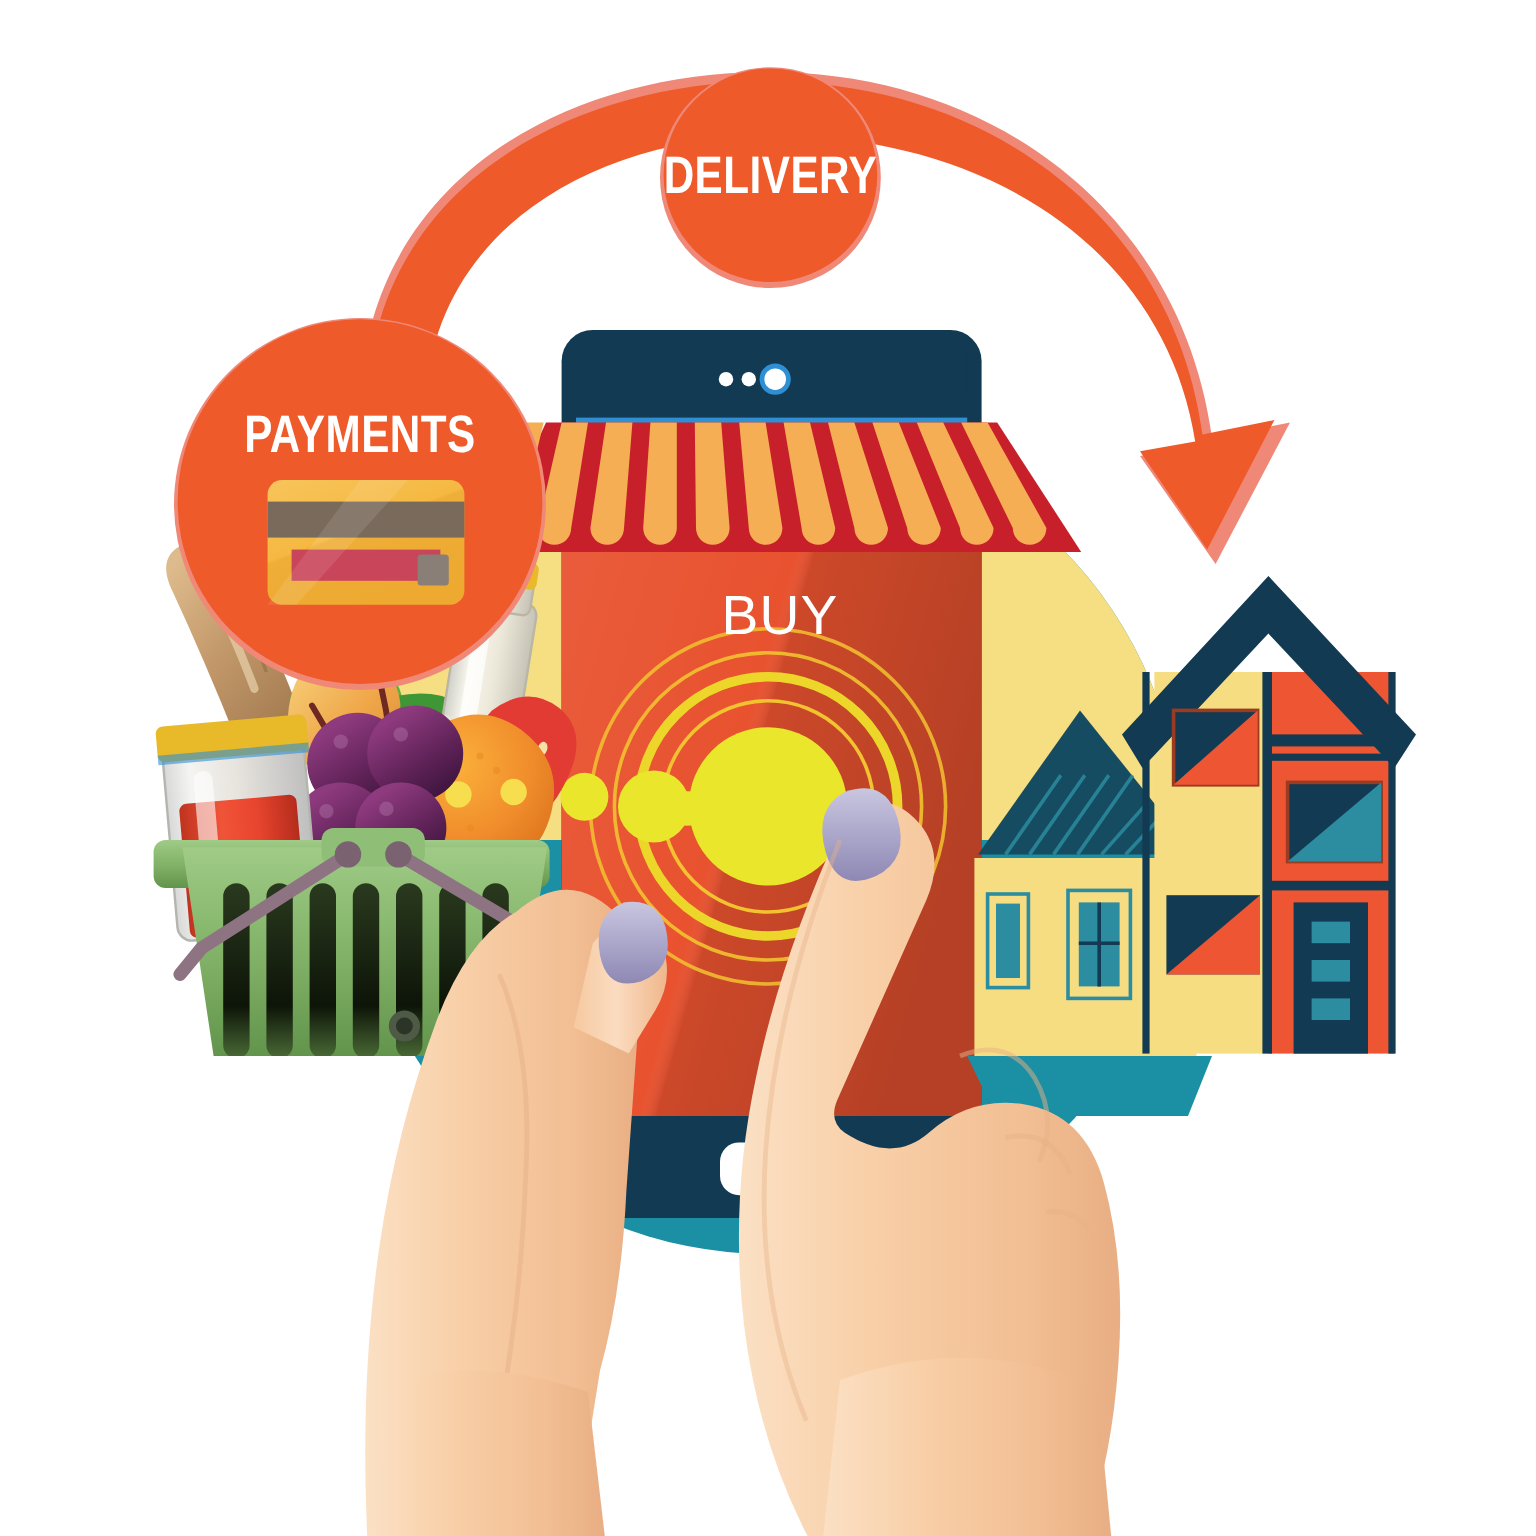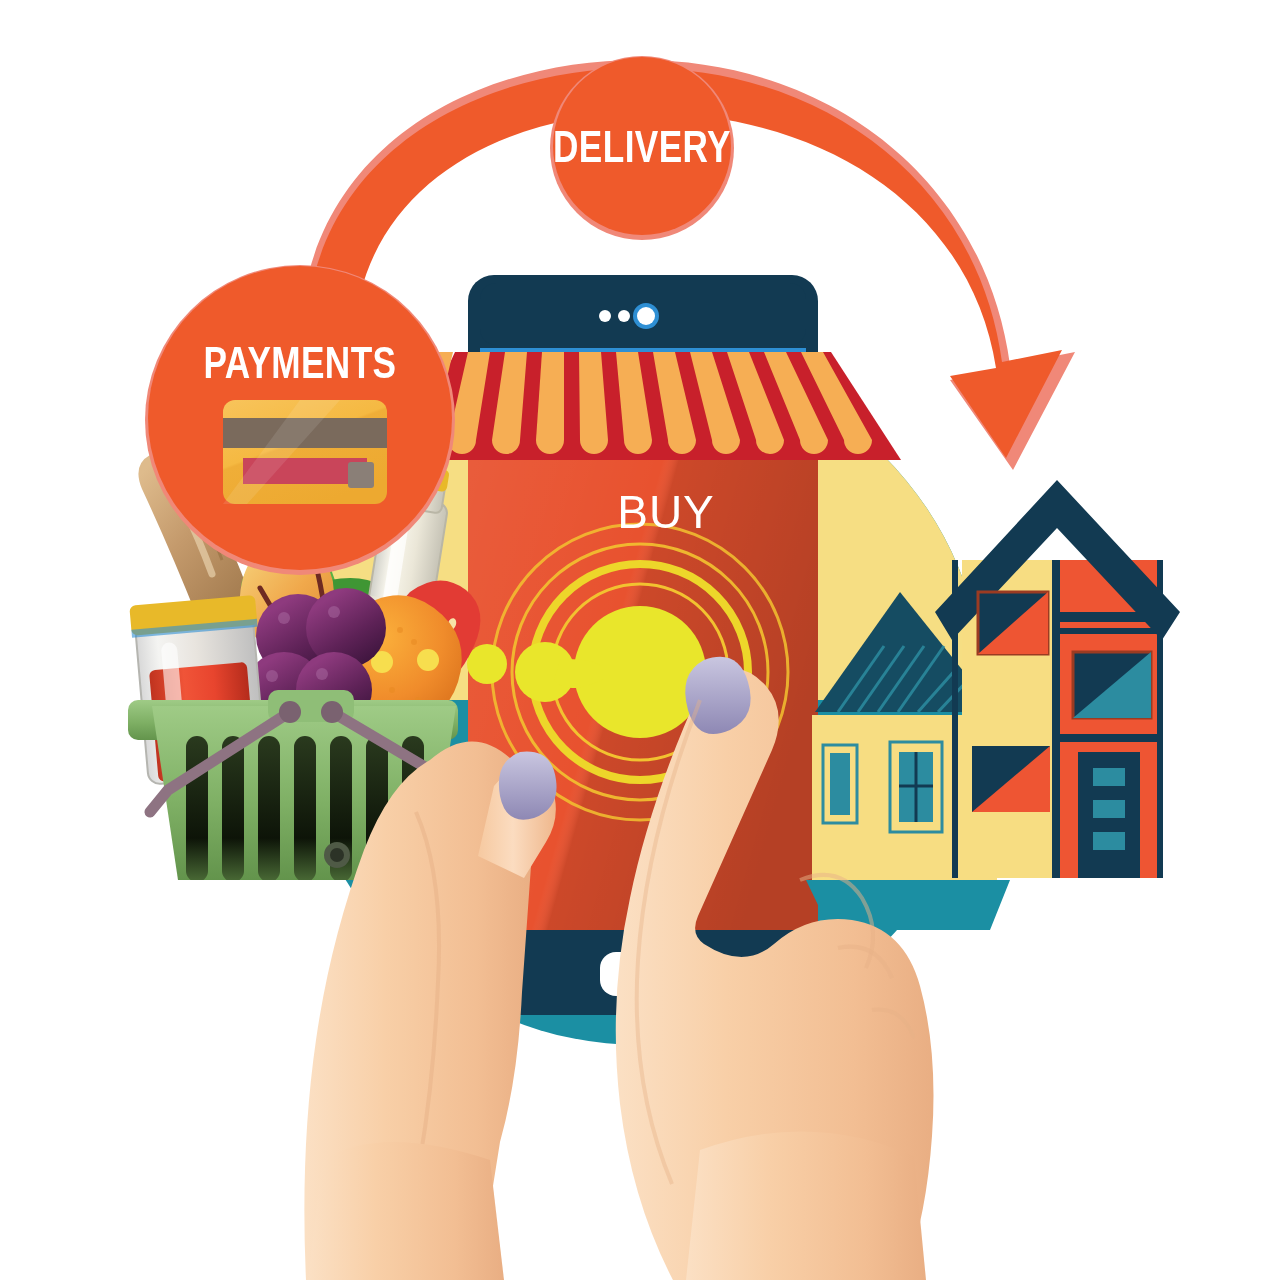--- a/index.html
+++ b/index.html
@@ -21,21 +21,21 @@
   #delivery-label{
     left:492px;top:122px;width:300px;
     font-size:44px;transform:scaleX(.80);
     font-family:"Liberation Sans","DejaVu Sans",sans-serif;
   }
   #payments-label{
     left:140px;top:338px;width:320px;
     font-size:44px;transform:scaleX(.80);
   }
   #buy-label{
-    left:536px;top:485px;width:260px;
+    left:520px;top:485px;width:260px;
     font-size:46px;font-weight:400;letter-spacing:1px;
   }
 </style>
 </head>
 <body>
 
 <div id="stage">
 <svg viewBox="0 0 1280 1280" xmlns="http://www.w3.org/2000/svg">
   <defs>
     <linearGradient id="gBasket" x1="0" y1="0" x2="0" y2="1">

